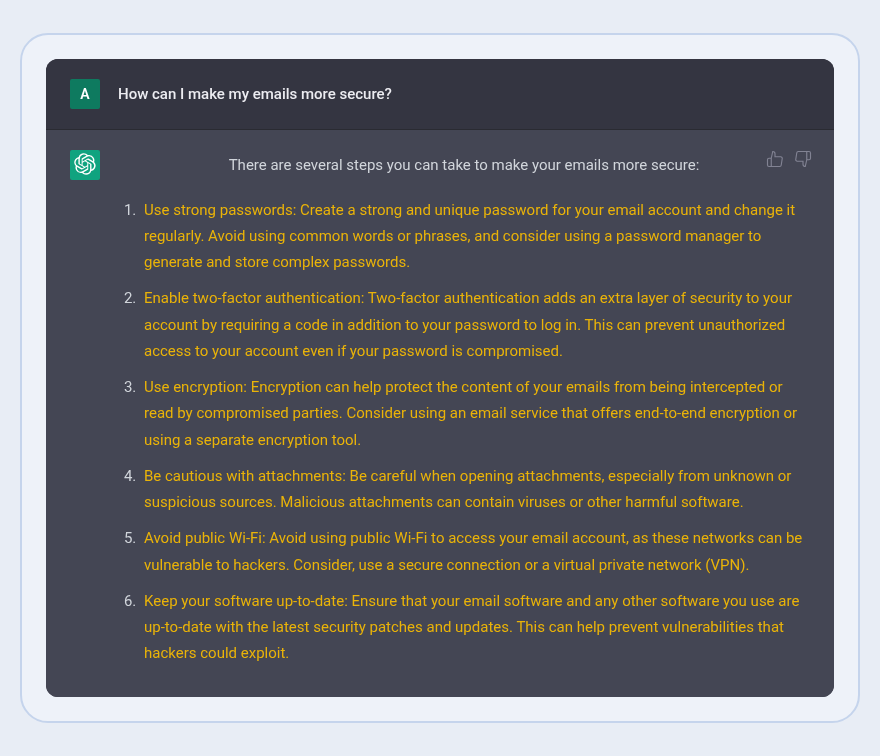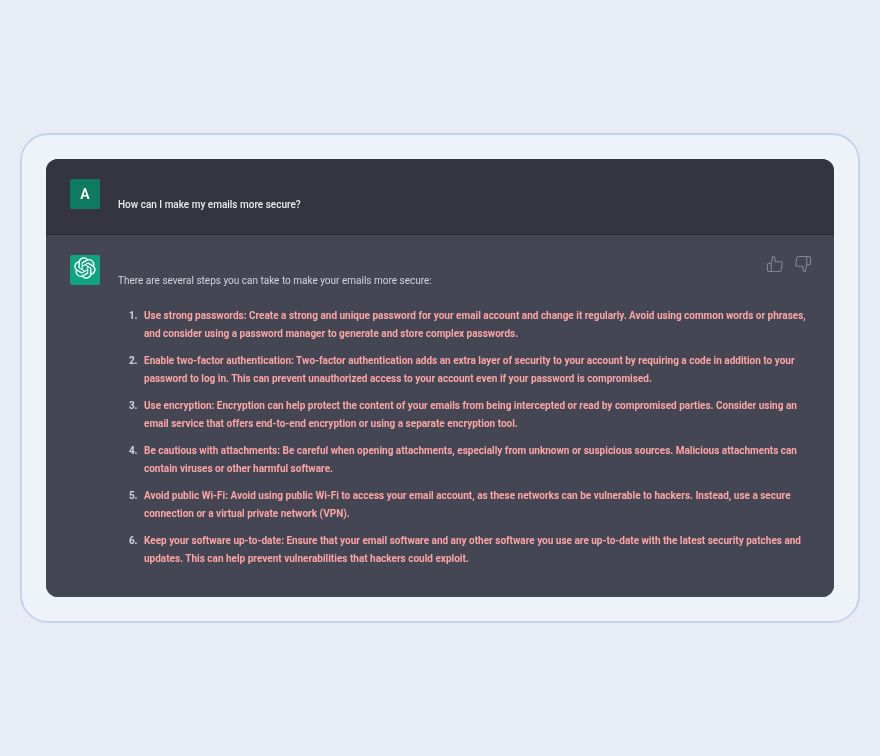--- a/index.html
+++ b/index.html
@@ -60,40 +60,39 @@
       background: #10a37f;
     }
     .assistant-avatar svg {
       width: 22px;
       height: 22px;
       fill: #fff;
     }
     .message-content {
       flex: 1;
       color: #d1d5db;
-      font-size: 10px;
+      font-size: 15px;
       line-height: 1.75;
       padding-top: 2px;
-      margin-top: 15px;
     }
     .user-row .message-content {
       color: #ececf1;
       font-weight: 500;
     }
     .intro-text {
       margin-bottom: 18px;
+      text-align: center;
     }
     ol.tips-list {
       padding-left: 22px;
     }
     ol.tips-list li {
       margin-bottom: 10px;
       padding-left: 4px;
-      color: #fca5a5;
-      font-weight: bold;
+      color: #eab308;
     }
     ol.tips-list li::marker {
       color: #d1d5db;
     }
     .feedback-buttons {
       position: absolute;
       top: 20px;
       right: 22px;
       display: flex;
       gap: 10px;
@@ -133,21 +132,21 @@
             </svg>
         </span>
       </div>
       <div class="message-content">
         <div class="intro-text">There are several steps you can take to make your emails more secure:</div>
         <ol class="tips-list">
           <li>Use strong passwords: Create a strong and unique password for your email account and change it regularly. Avoid using common words or phrases, and consider using a password manager to generate and store complex passwords.</li>
           <li>Enable two-factor authentication: Two-factor authentication adds an extra layer of security to your account by requiring a code in addition to your password to log in. This can prevent unauthorized access to your account even if your password is compromised.</li>
           <li>Use encryption: Encryption can help protect the content of your emails from being intercepted or read by compromised parties. Consider using an email service that offers end-to-end encryption or using a separate encryption tool.</li>
           <li>Be cautious with attachments: Be careful when opening attachments, especially from unknown or suspicious sources. Malicious attachments can contain viruses or other harmful software.</li>
-          <li>Avoid public Wi-Fi: Avoid using public Wi-Fi to access your email account, as these networks can be vulnerable to hackers. Instead, use a secure connection or a virtual private network (VPN).</li>
+          <li>Avoid public Wi-Fi: Avoid using public Wi-Fi to access your email account, as these networks can be vulnerable to hackers. Consider, use a secure connection or a virtual private network (VPN).</li>
           <li>Keep your software up-to-date: Ensure that your email software and any other software you use are up-to-date with the latest security patches and updates. This can help prevent vulnerabilities that hackers could exploit.</li>
         </ol>
       </div>
       <div class="feedback-buttons">
         <div class="feedback-btn">
           <span>
             <svg viewBox="0 0 24 24">
                 <path d="M7 22H4a2 2 0 0 1-2-2v-7a2 2 0 0 1 2-2h3m5-2V5a3 3 0 0 0-3-3l-2 9v11h11.28a2 2 0 0 0 2-1.7l1.38-9a2 2 0 0 0-2-2.3H14Z"></path>
               </svg>
           </span>

